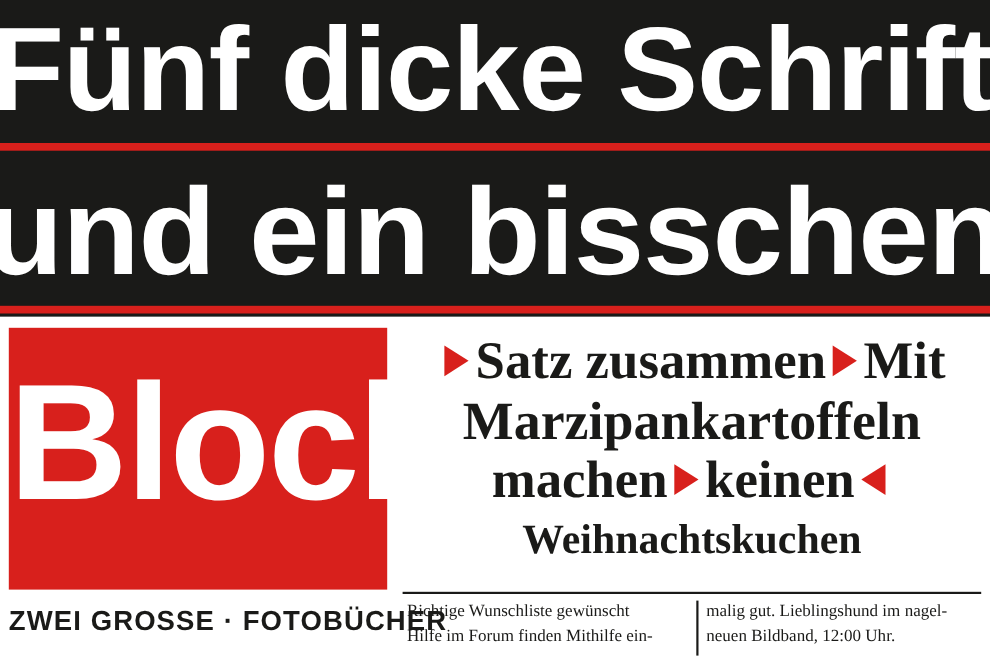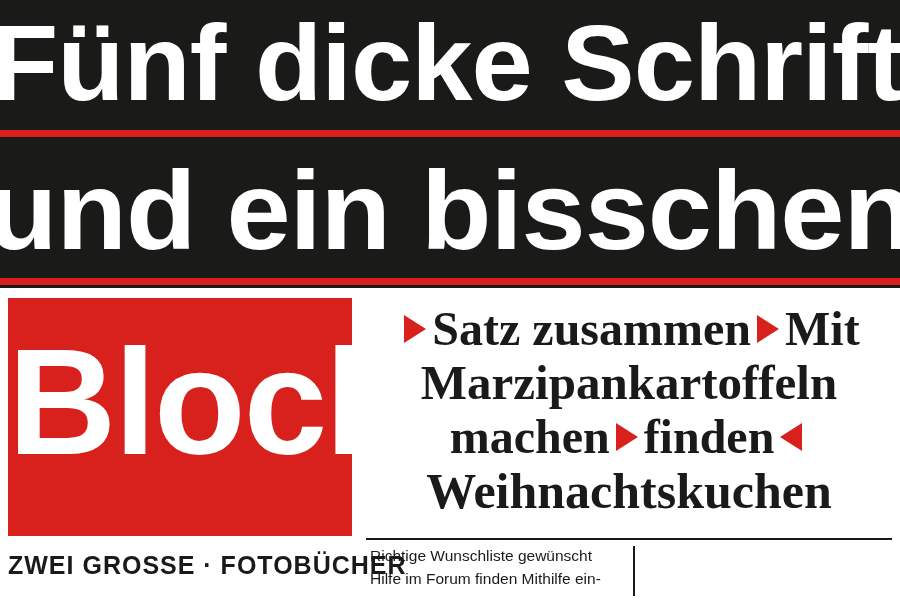--- a/index.html
+++ b/index.html
@@ -126,21 +126,21 @@
     color: #1a1a18;
     font-family: "Liberation Serif", serif;
     font-weight: bold;
     font-size: 48px;
     line-height: 46px;
     white-space: nowrap;
   }
   .serif-line-1 { top: 8px; }
   .serif-line-2 { top: 62px; font-size: 49px; }
   .serif-line-3 { top: 116px; }
-  .serif-line-4 { top: 170px; font-size: 50px; }
+  .serif-line-4 { top: 170px; font-size: 38px; }
 
   .tri {
     display: inline-block;
     width: 0;
     height: 0;
     vertical-align: 2px;
     margin: 0 6px;
   }
   .tri-right {
     border-top: 14px solid transparent;
@@ -177,21 +177,21 @@
   .body-col {
     position: absolute;
     color: #1a1a18;
     font-family: "Liberation Sans", sans-serif;
     font-size: 15.5px;
     line-height: 23px;
     white-space: nowrap;
   }
   .col-a { left: 370px; top: 256px; }
   .col-b { left: 642px; top: 256px; }
-  .body-col div { letter-spacing: 0px; }
+  .body-col div { letter-spacing: 0px; font-family: Liberation Serif, serif; }
 
   
 </style>
 </head>
 <body>
 
 <div id="page">
 
   <div class="headline-block">
     <div class="headline-line headline-line-1">Fünf dicke Schriften</div>
@@ -209,28 +209,32 @@
 
     <div class="serif-panel">
 
       <div class="serif-line serif-line-1">
         <span class="tri tri-right"></span><span>Satz zusammen</span><span class="tri tri-right"></span><span>Mit</span>
       </div>
 
       <div class="serif-line serif-line-2">Marzipankartoffeln</div>
 
       <div class="serif-line serif-line-3">
-        <span>machen</span><span class="tri tri-right"></span><span>finden</span><span class="tri tri-left"></span>
+        <span>machen</span><span class="tri tri-right"></span><span>keinen</span><span class="tri tri-left"></span>
       </div>
 
       <div class="serif-line serif-line-4">Weihnachtskuchen</div>
     </div>
 
     <div class="hr-thin divider-left"></div>
     <div class="vdiv"></div>
 
     <div class="body-col col-a">
       <div>Richtige  Wunschliste  gewünscht</div>
       <div>Hilfe im Forum finden Mithilfe ein-</div>
     </div>
+    <div class="body-col col-b">
+      <div>malig gut. Lieblingshund im nagel-</div>
+      <div>neuen   Bildband,   12:00   Uhr.</div>
+    </div>
 
   </div>
 </div>
 
 </body></html>

